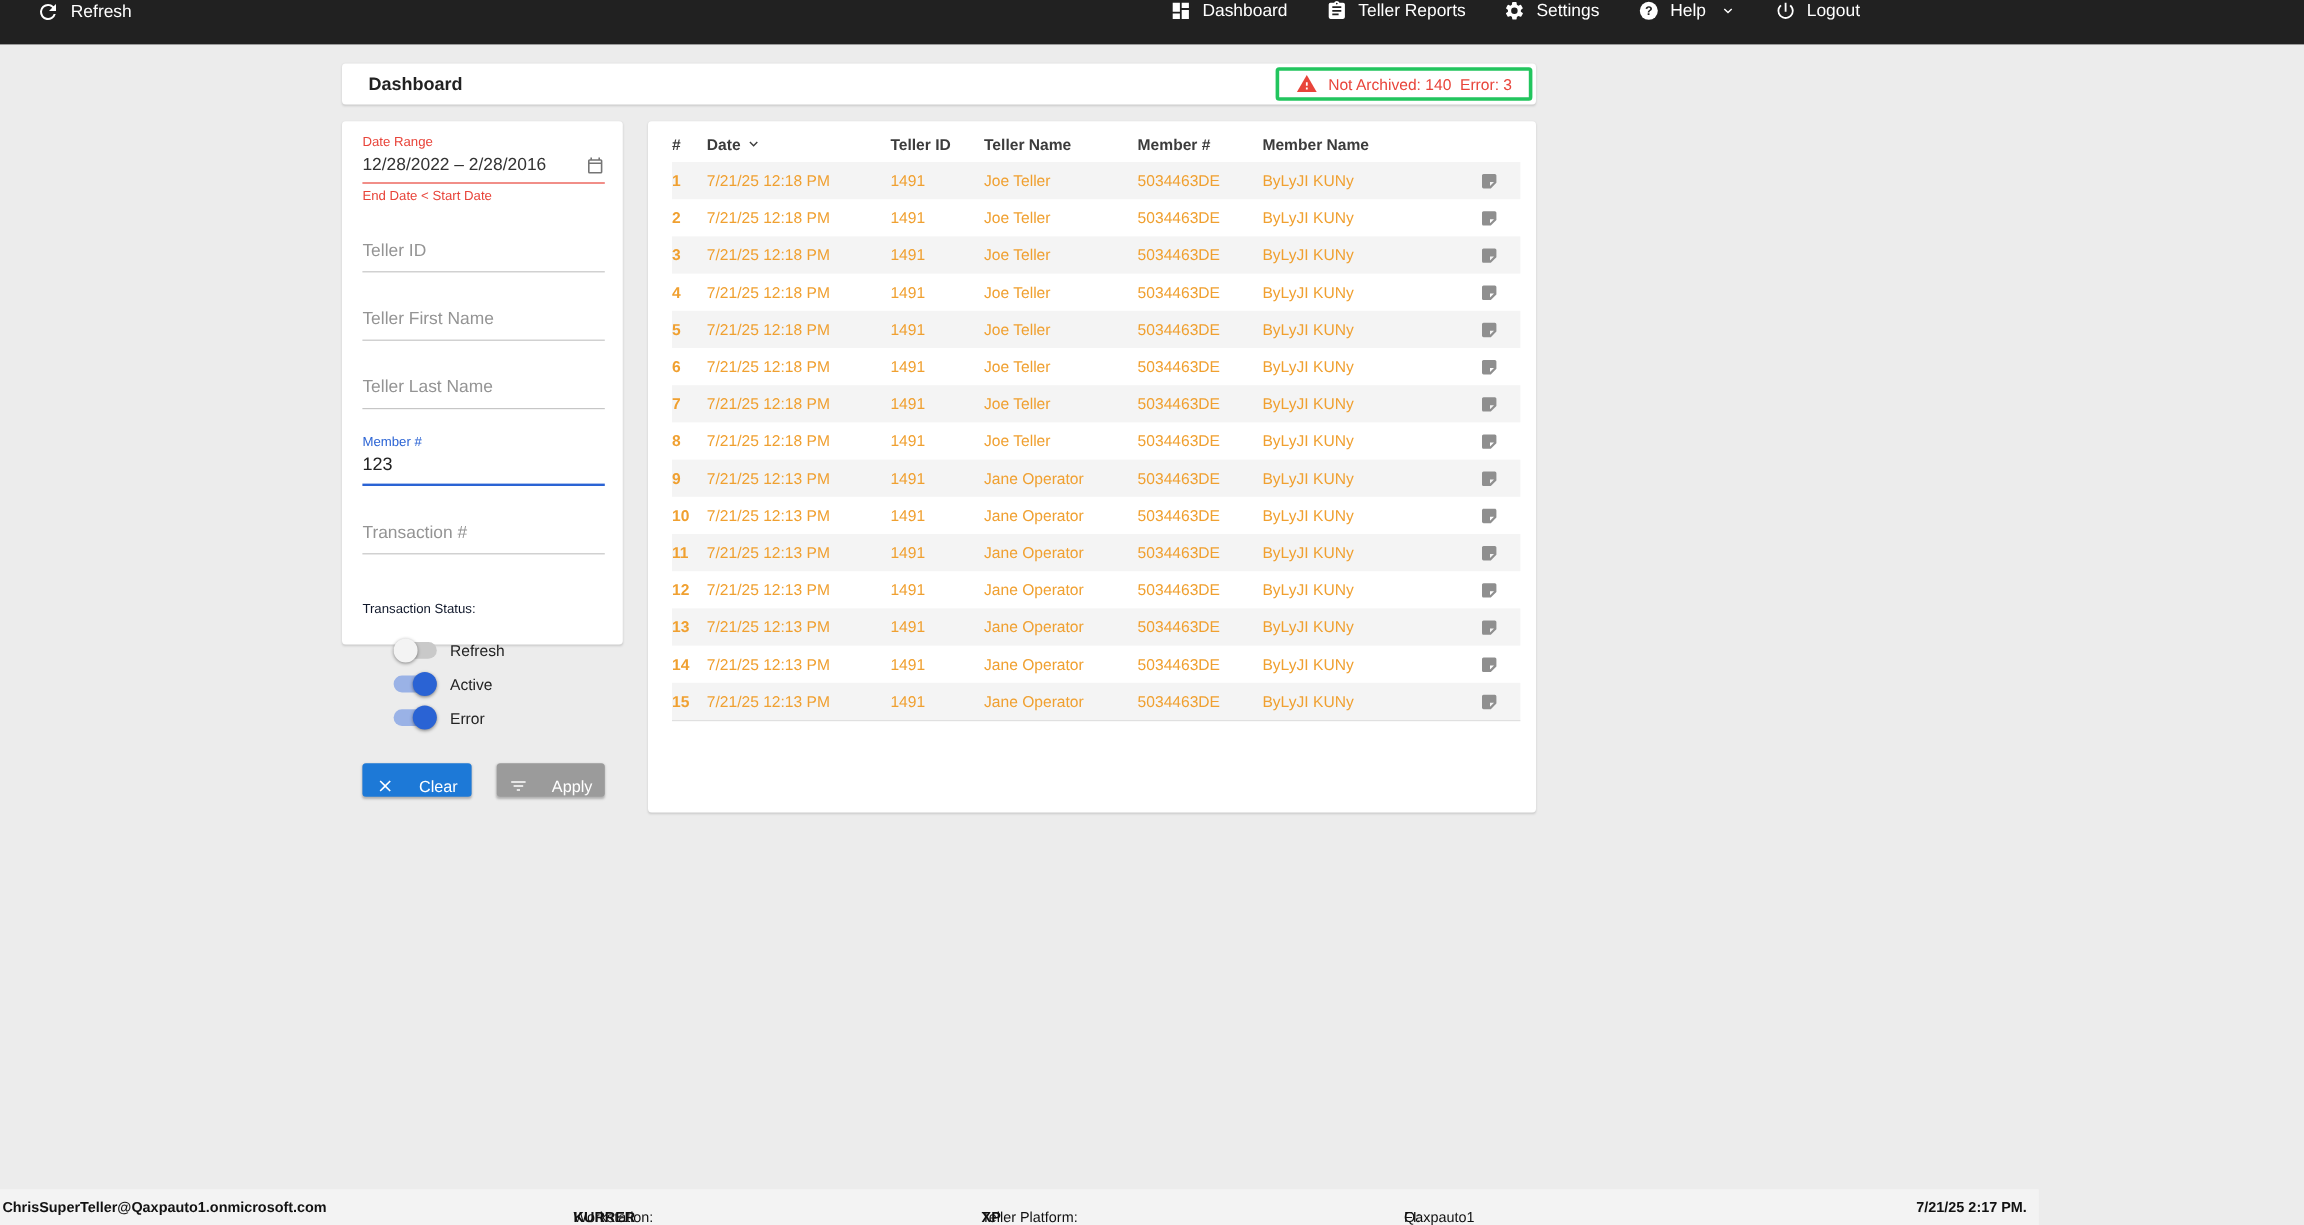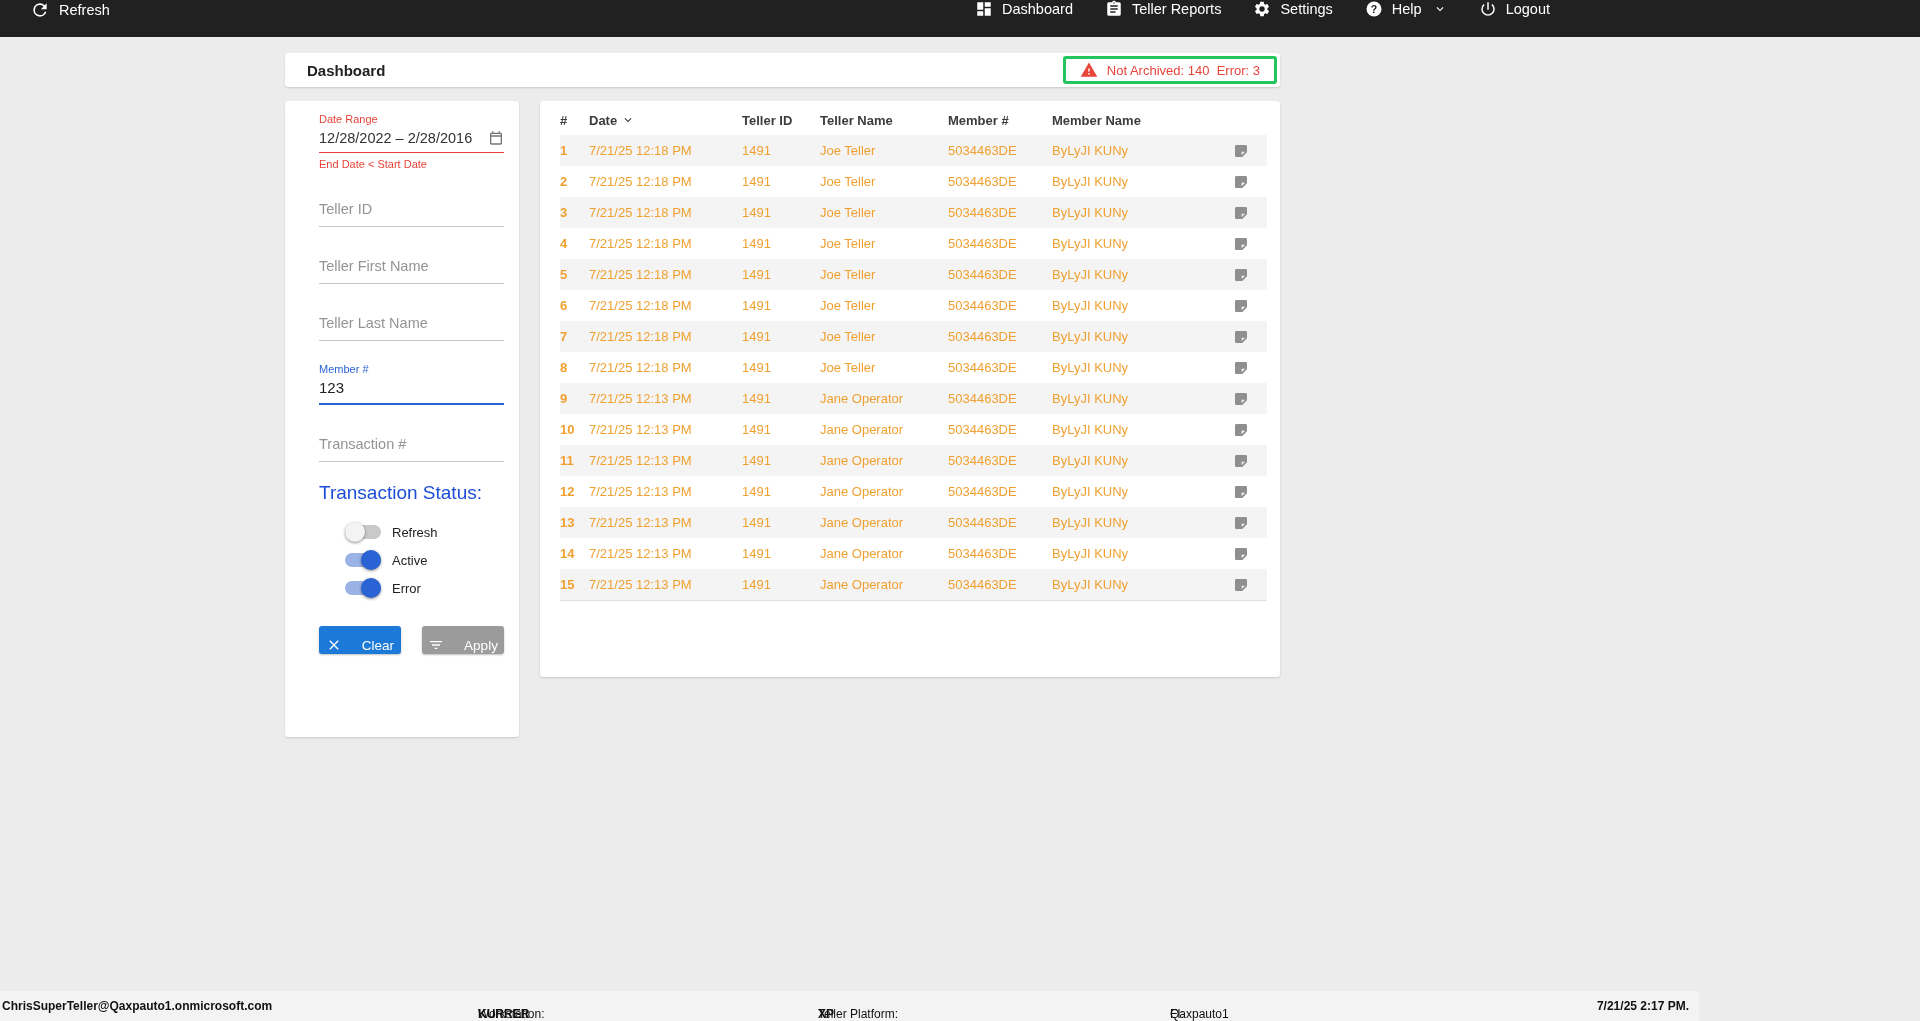--- a/index.html
+++ b/index.html
@@ -42,23 +42,23 @@
     height: 28px; display: flex; align-items: center; gap: 9px;
     border: 3px solid #22c55e; border-radius: 3px;
     padding: 0 14px; color: #e8443a; font-size: 13px;
     background: #fff; white-space: pre;
   }
 
   .main-row { display: flex; gap: 21px; margin: 14px 0 0 285px; align-items: flex-start; }
 
   
   .filter-card {
-    width: 234px; height: 636px; background: #fff; border-radius: 3px;
+    width: 234px; height: 436px; background: #fff; border-radius: 3px;
     box-shadow: 0 1px 2px rgba(0,0,0,.15);
-    padding: 12px 15px 0 34px;
+    padding: 12px 15px 0 17px;
   }
   .flabel { font-size: 11px; }
   .flabel.red { color: #e8443a; }
   .flabel.blue { color: #2a63d4; }
   .daterange-line {
     margin-top: 5px; display: flex; align-items: center; justify-content: space-between;
     padding-bottom: 6px; border-bottom: 1px solid #e8443a;
     font-size: 14.5px; color: #333;
   }
   .ferror { margin-top: 5px; font-size: 11px; color: #e8443a; }
@@ -73,21 +73,21 @@
   .member-line {
     display: flex; align-items: center;
     border-bottom: 2px solid #2a63d4; margin-top: 2px; gap: 28px;
   }
   .member-line input {
     flex: 1; border: none; outline: none; background: transparent;
     font-family: "Liberation Sans", sans-serif;
     font-size: 15px; color: #222; padding: 2px 0 7px 0;
   }
   .clear-x { width: 16px; height: 16px; cursor: pointer; margin-bottom: 4px; }
-  .status-label { margin-top: 20px; font-size: 19px; color: #1d4ed8; }
+  .status-label { margin-top: 40px; font-size: 11px; color: #0f172a; }
   .toggles { margin-top: 14px; margin-left: 26px; }
   .toggle-row { display: flex; align-items: center; gap: 11px; height: 28px; cursor: pointer; }
   .switch { position: relative; width: 36px; height: 20px; flex: 0 0 auto; }
   .track { position: absolute; left: 0; right: 0; top: 3px; height: 14px; border-radius: 7px; background: #c9c9c9; }
   .thumb {
     position: absolute; top: 0; left: 0; width: 20px; height: 20px; border-radius: 50%;
     background: #f3f3f3; box-shadow: 0 1px 3px rgba(0,0,0,.45);
   }
   .toggle-row.on .track { background: #9ab2e6; }
   .toggle-row.on .thumb { left: 16px; background: #2a63d4; }

